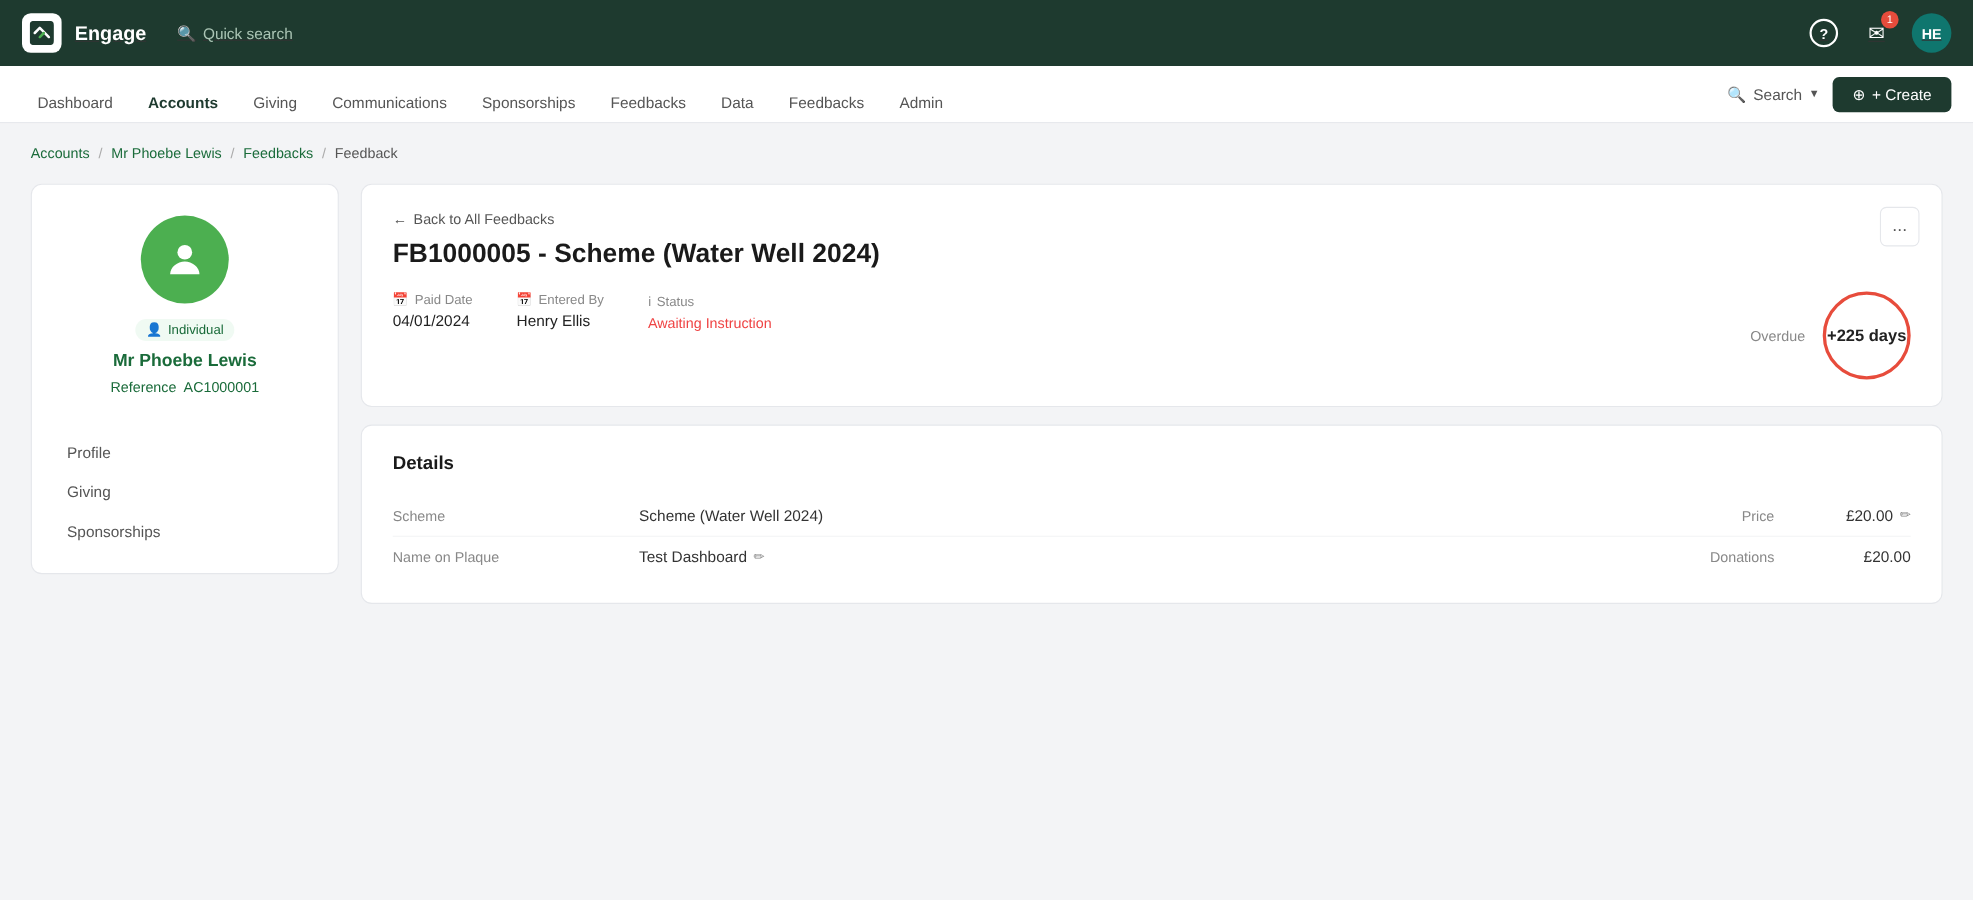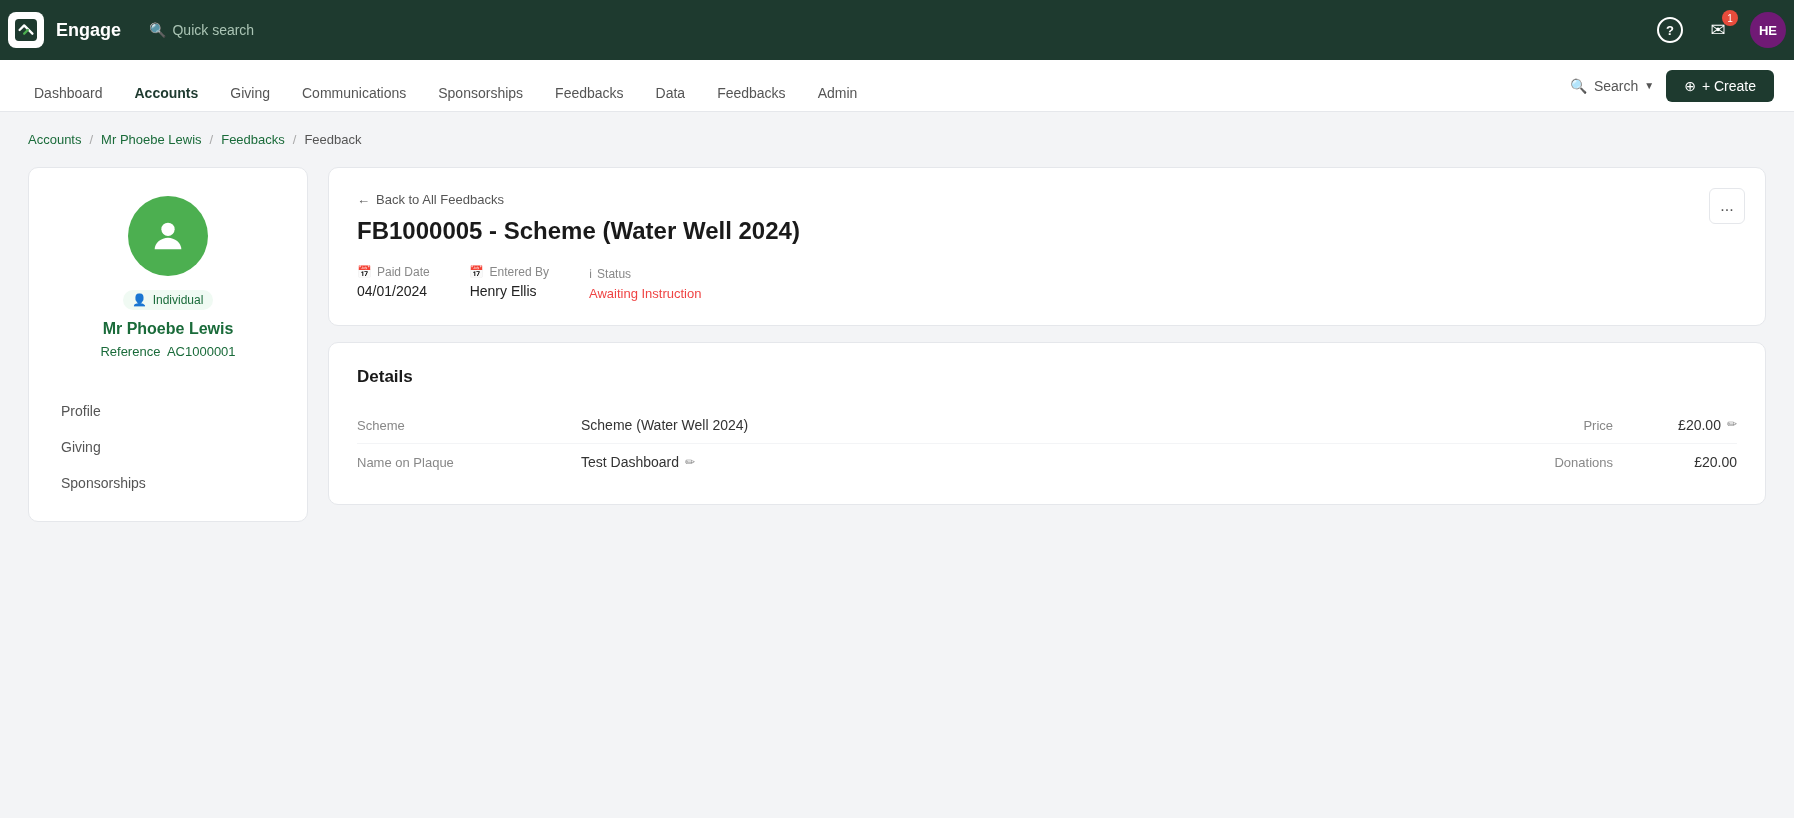--- a/index.html
+++ b/index.html
@@ -4,22 +4,23 @@
   <style>
     * { box-sizing: border-box; margin: 0; padding: 0; }
     body { font-family: -apple-system, BlinkMacSystemFont, 'Segoe UI', sans-serif; background: #f3f4f6; font-size: 14px; color: #333; }
 
     
     .topbar {
       background: #1e3a2f;
       height: 60px;
       display: flex;
       align-items: center;
-      padding: 0 8px;
+      padding: 0 20px;
       gap: 12px;
+      text-decoration: underline;
     }
     .topbar-logo {
       background: white;
       border-radius: 8px;
       width: 36px;
       height: 36px;
       display: flex;
       align-items: center;
       justify-content: center;
     }
@@ -65,21 +66,21 @@
       height: 16px;
       font-size: 10px;
       display: flex;
       align-items: center;
       justify-content: center;
     }
     .topbar-avatar {
       width: 36px;
       height: 36px;
       border-radius: 50%;
-      background: #701a75;
+      background: #0f766e;
       color: white;
       display: flex;
       align-items: center;
       justify-content: center;
       font-weight: 600;
       font-size: 13px;
       cursor: pointer;
     }
 
     
@@ -478,20 +479,24 @@
             </div>
             <div class="meta-value">Henry Ellis</div>
           </div>
           <div class="meta-field">
             <div class="meta-label">
               <span>ℹ</span>
               <span>Status</span>
             </div>
             <div class="status-value">Awaiting Instruction</div>
           </div>
+          <div class="overdue-area">
+            <span class="overdue-label">Overdue</span>
+            <div class="overdue-circle">+225 days</div>
+          </div>
         </div>
       </div>
 
       <div class="details-card">
         <div class="details-title">Details</div>
         <div class="details-row">
           <span class="details-key">Scheme</span>
           <span class="details-val">Scheme (Water Well 2024)</span>
           <span class="details-right-key">Price</span>
           <span class="details-right-val">

